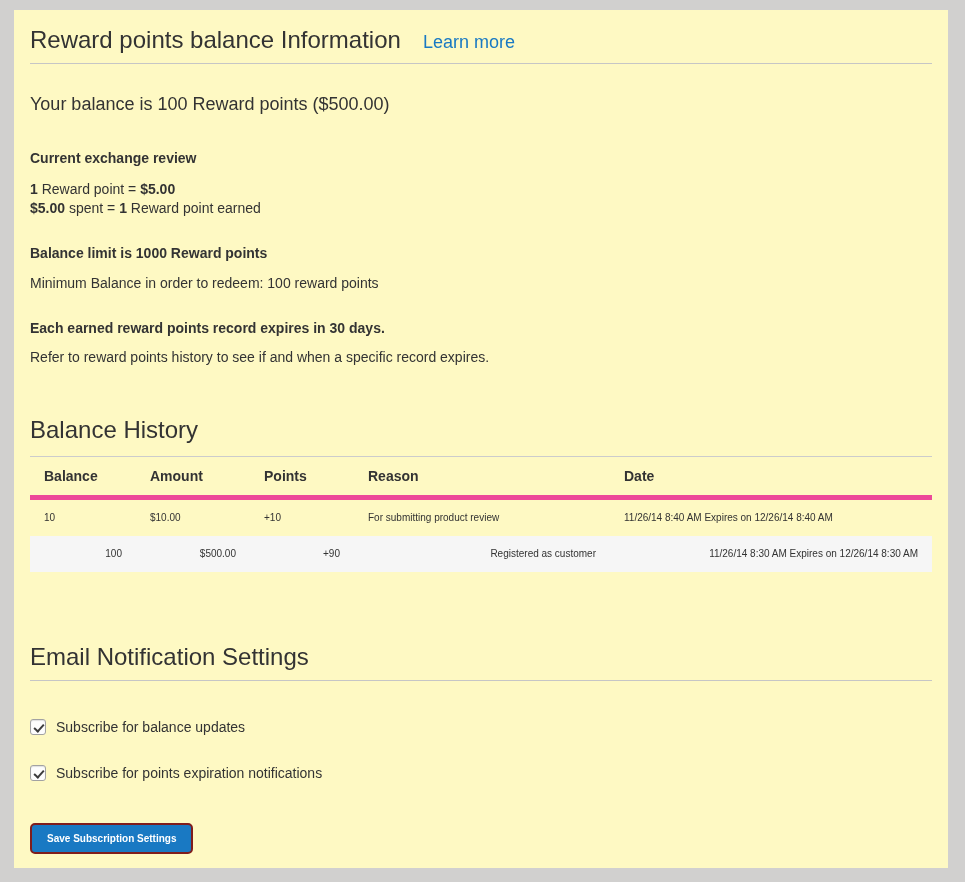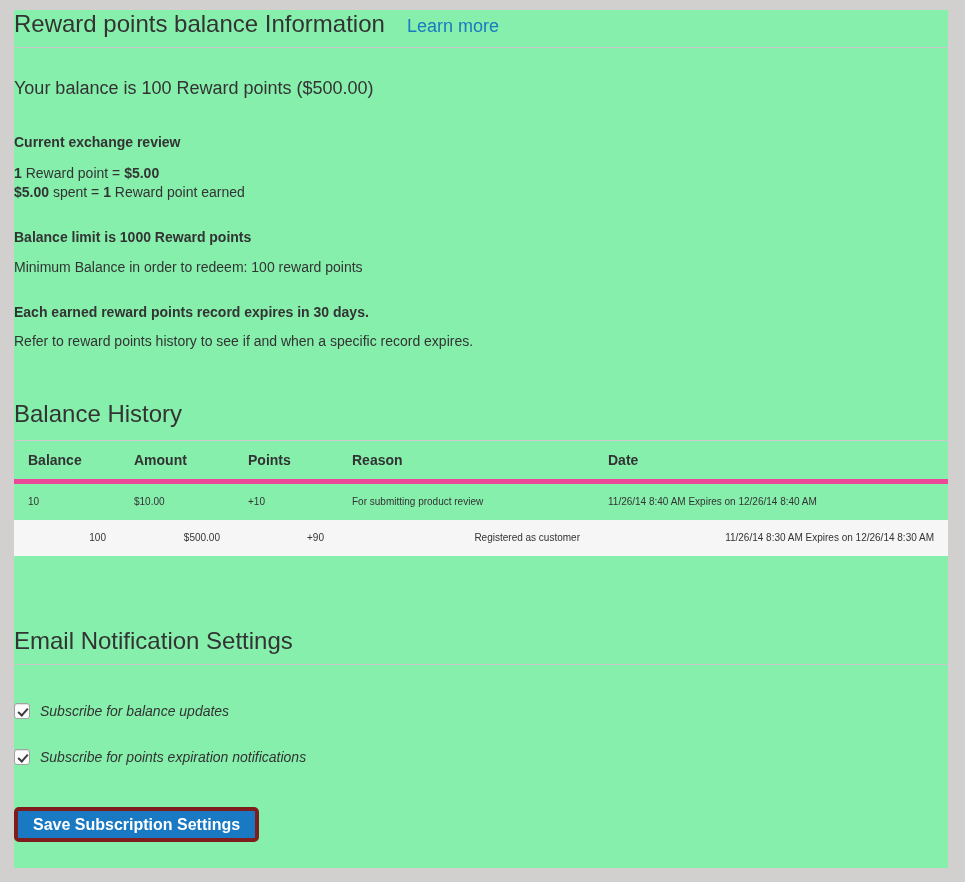--- a/index.html
+++ b/index.html
@@ -7,24 +7,24 @@
   body {
     width: 965px;
     height: 882px;
     background: #d1d0cf;
     padding: 10px 17px 14px 14px;
     font-family: "Liberation Sans", "DejaVu Sans", sans-serif;
     color: #333333;
     font-size: 14px;
   }
   .card {
-    background: #86efac;
+    background: #fef9c3;
     width: 934px;
     height: 858px;
-    padding: 0;
+    padding: 16px;
     overflow: hidden;
   }
 
   
   .title-row {
     display: flex;
     align-items: baseline;
     padding-bottom: 9px;
     border-bottom: 1px solid #c6c6c6;
   }
@@ -121,32 +121,32 @@
     content: "";
     position: absolute;
     left: 4.5px;
     top: 1.5px;
     width: 4px;
     height: 8px;
     border: solid #3c3c3c;
     border-width: 0 2px 2px 0;
     transform: rotate(42deg);
   }
-  .option label { font-size: 14px; color: #333333; line-height: 16px; font-style: italic; }
+  .option label { font-size: 14px; color: #333333; line-height: 16px; }
 
   
   .save-btn {
     margin-top: 42px;
     display: inline-block;
     background: #1979c3;
-    border: 4px solid #7f1d1d;
+    border: 2px solid #7f1d1d;
     border-radius: 5px;
     color: #ffffff;
     font-family: "Liberation Sans", "DejaVu Sans", sans-serif;
-    font-size: 16px;
+    font-size: 10px;
     font-weight: 700;
     line-height: 15px;
     padding: 6px 15px;
     cursor: pointer;
   }
 </style>
 </head>
 <body>
 
 <div class="card">

